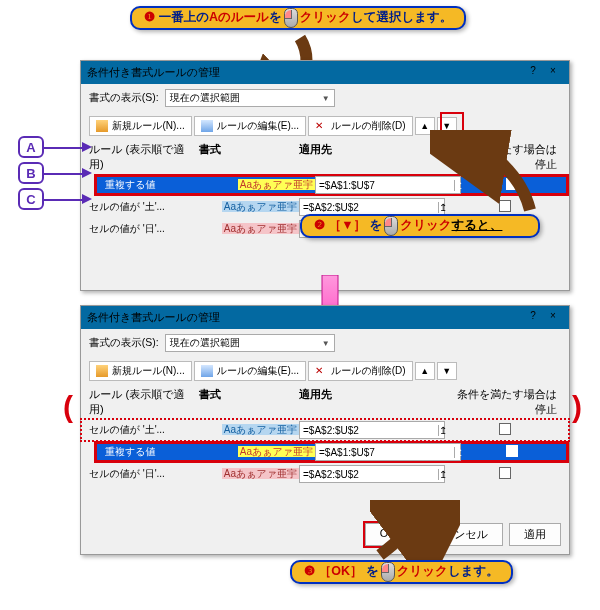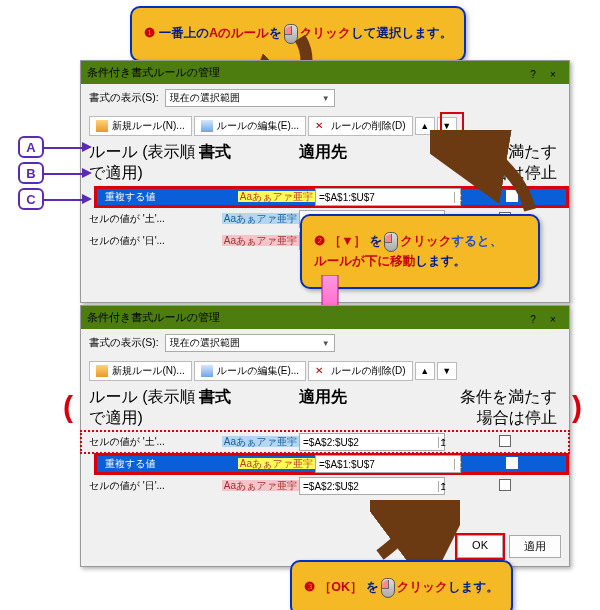--- a/index.html
+++ b/index.html
@@ -1,44 +1,44 @@
 <!DOCTYPE html>
 <html><head>
 <meta charset="utf-8">
 <style>
   * { box-sizing: border-box; margin: 0; padding: 0; font-family: "Meiryo", sans-serif; }
   body { width: 600px; height: 610px; background: #fff; position: relative; font-size: 10px; }
   .dialog { position: absolute; border: 1px solid #999; background: #f0f0f0; width: 490px; left: 80px; box-shadow: 2px 2px 4px rgba(0,0,0,0.3); }
-  .titlebar { display: flex; align-items: flex-end; padding: 4px 6px; background: #4d7c0f; }
+  .titlebar { display: flex; align-items: flex-start; padding: 4px 6px; background: #0369a1; }
   .titlebar .title { flex: 1; font-size: 11px; }
   .titlebar .help, .titlebar .close { width: 20px; text-align: center; cursor: default; }
   .row-ctl { display: flex; align-items: center; padding: 5px 8px; gap: 6px; }
   .row-ctl label { font-size: 10.5px; }
   .dd { border: 1px solid #aaa; background: #fff; height: 18px; width: 170px; display:flex; align-items:center; justify-content:space-between; padding:0 4px; font-size:10px; }
   .chev { font-size: 8px; color:#555; }
   .toolbar { display: flex; padding: 4px 8px; gap: 2px; align-items: center; }
   .btn { display:flex; align-items:center; gap:4px; background:#fff; border:1px solid #bbb; padding:2px 6px; font-size:10px; }
   .ico { width:12px; height:12px; display:inline-block; }
   .arrowbtn { width:20px; height:18px; border:1px solid #bbb; background:#fff; display:flex; align-items:center; justify-content:center; }
-  .hdr { display:flex; background:#f0f0f0; font-size:16px; padding:2px 8px; }
+  .hdr { display:flex; background:#f0f0f0; font-size:11px; padding:2px 8px; }
   .hdr .c1 { width:110px; } .hdr .c2 { width:100px;font-weight:bold; } .hdr .c3 { width:150px;font-weight:bold; } .hdr .c4 { flex:1; text-align:right; padding-right:4px; }
   .rulerow { display:flex; align-items:center; height:22px; padding:0 8px; font-size:10px; }
   .rulerow .c1 { width:110px; } .rulerow .c2 { width:100px; text-align:right; } .rulerow .c3 { width:150px; padding-right:4px; } .rulerow .c4 { flex:1; text-align:center; }
   .range { display:flex; border:1px solid #aaa; background:#fff; height:18px; align-items:center; }
   .range input { border:none; flex:1; font-size:10px; padding:0 3px; outline:none; }
   .range .pick { width:16px; border-left:1px solid #aaa; text-align:center; }
   .check { width:12px; height:12px; border:1px solid #666; display:inline-block; background:#fff; }
   .sel-blue { background:#0a5fd8; color:#fff; }
   .swA { background:#ffff55; color:#c0392b; padding:0 2px; }
   .swB { background:#b5d6f0; color:#1560a0; padding:0 2px; }
   .swC { background:#f5c4c8; color:#a03030; padding:0 2px; }
   .footer { display:flex; justify-content:flex-end; gap:6px; padding:8px; }
   .fbtn { border:1px solid #aaa; background:#fdfdfd; padding:3px 14px; font-size:11px; }
   
-  .callout { position:absolute; background:#f5b925; border:2px solid #0030c0; border-radius:10px; padding:16px 12px; font-size:12.5px; font-weight:bold; box-shadow:2px 2px 4px rgba(0,0,0,0.3); line-height:1.5; }
+  .callout { position:absolute; background:#f5b925; border:2px solid #0030c0; border-radius:10px; padding:0 12px; font-size:12.5px; font-weight:bold; box-shadow:2px 2px 4px rgba(0,0,0,0.3); line-height:1.5; }
   .mouse { display:inline-block; width:14px; height:20px; border:1px solid #555; border-radius:7px 7px 9px 9px; background:linear-gradient(#ddd,#aaa); position:relative; vertical-align:middle; margin:0 2px; }
   .mouse::before { content:""; position:absolute; top:1px; left:0; width:6px; height:8px; border-right:1px solid #666; border-bottom:1px solid #666; background:#f88; border-top-left-radius:6px;}
   .marker { position:absolute; width:26px; height:22px; border:2px solid #5a2bb5; border-radius:6px; background:#fff; color:#5a2bb5; font-weight:bold; display:flex; align-items:center; justify-content:center; font-size:13px; }
   .pline { position:absolute; height:2px; background:#5a2bb5; }
   .parr { position:absolute; width:0;height:0; border-top:5px solid transparent;border-bottom:5px solid transparent;border-left:10px solid #5a2bb5; }
   .redbox { border:3px solid #d8000c !important;margin-left:13px; }
   .dashbox { outline:2px dotted #d8000c; outline-offset:-1px; }
   .rparen { position:absolute; color:#d8000c; font-size:30px; font-weight:bold; }
   .sq { position:absolute; border:2px solid #d8000c; }
   
@@ -156,24 +156,21 @@
         <path d="M0,0 L10,5 L0,10 Z" fill="#6b3a12"></path>
       </marker>
     </defs>
   <path d="M100,80 C90,40 50,10 20,5" stroke="#6b3a12" stroke-width="12" fill="none" marker-end="url(#ah2)"></path>
 </svg>
 
 <div class="callout" style="top:214px; left:300px; width:240px;">
   <div>
     <span style="color:#c00;">❷</span>
     <span style="color:#c00;">［▼］</span>
-    <span style="color:#001e8a;">を</span><span class="mouse"></span><span style="color:#c00;">クリック</span><span style="color:#1d4ed8;">すると、</span>
-  </div>
-  <div>
-    <span style="color:#c00;">ルールが下に移動</span><span style="color:#001e8a;">します。</span>
+    <span style="color:#001e8a;">を</span><span class="mouse"></span><span style="color:#c00;">クリック</span><span style="color:#000000;text-decoration:underline;">すると、</span>
   </div>
 </div>
 
 <svg style="position:absolute; left:310px; top:275px; width:40px; height:100px;">
   <defs>
       <linearGradient id="pg" x1="0" y1="0" x2="0" y2="1">
         <stop offset="0" stop-color="#ff99dd"></stop>
         <stop offset="1" stop-color="#ff1ab0"></stop>
       </linearGradient>
     </defs>
@@ -249,20 +246,21 @@
         <div class="range">
           <input value="=$A$2:$U$2" style="">
           <span class="pick">↥</span>
         </div>
       </div>
     <div class="c4"><span class="check"></span></div>
   </div>
   <div style="height:30px;"></div>
   <div class="footer">
     <div class="fbtn" style="outline:2px solid #d8000c;"><span>OK</span></div>
+    <div class="fbtn"><span>キャンセル</span></div>
     <div class="fbtn"><span>適用</span></div>
   </div>
 </div>
 
 <div class="rparen" style="top:390px; left:63px; transform:scaleX(-1);">)</div>
 <div class="rparen" style="top:390px; left:572px;">)</div>
 
 <svg style="position:absolute; left:370px; top:500px; width:90px; height:60px;">
   <defs>
       <marker id="ah3" markerWidth="10" markerHeight="10" refX="5" refY="5" orient="auto">

